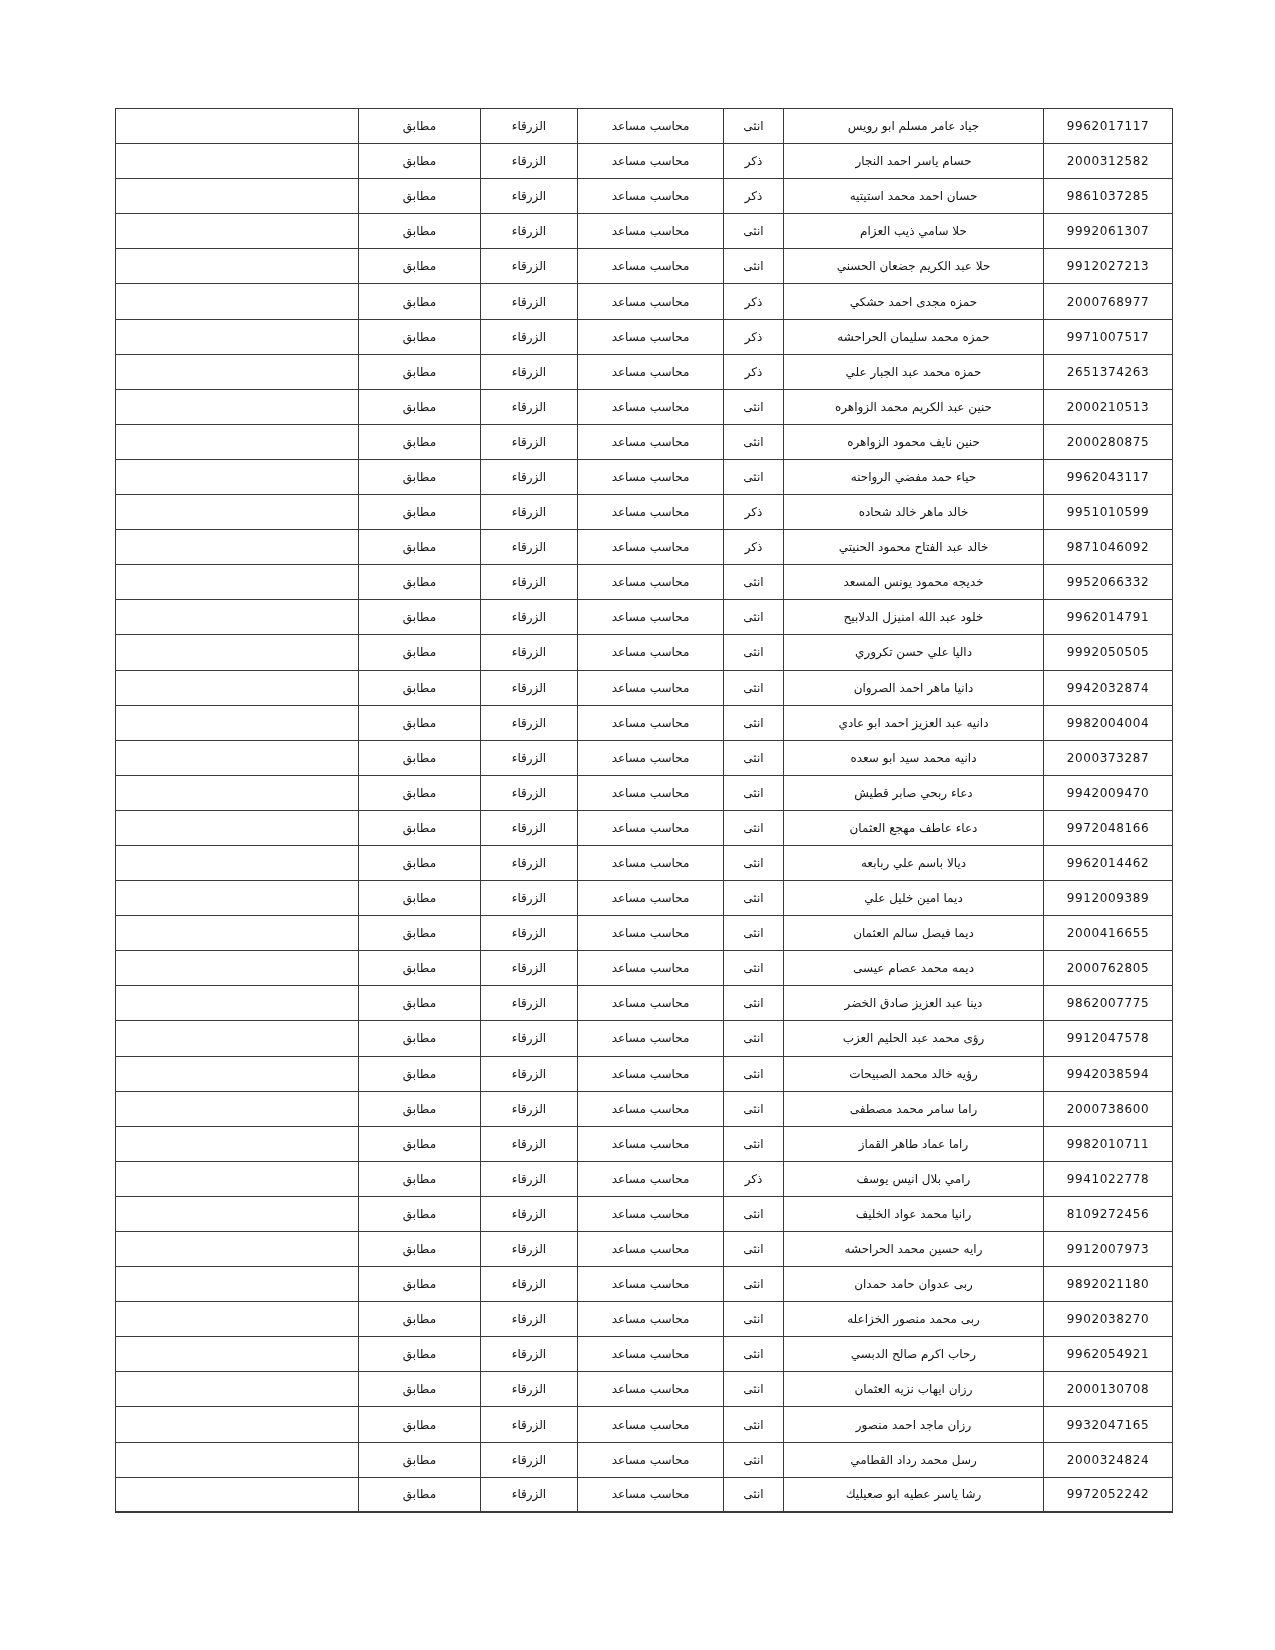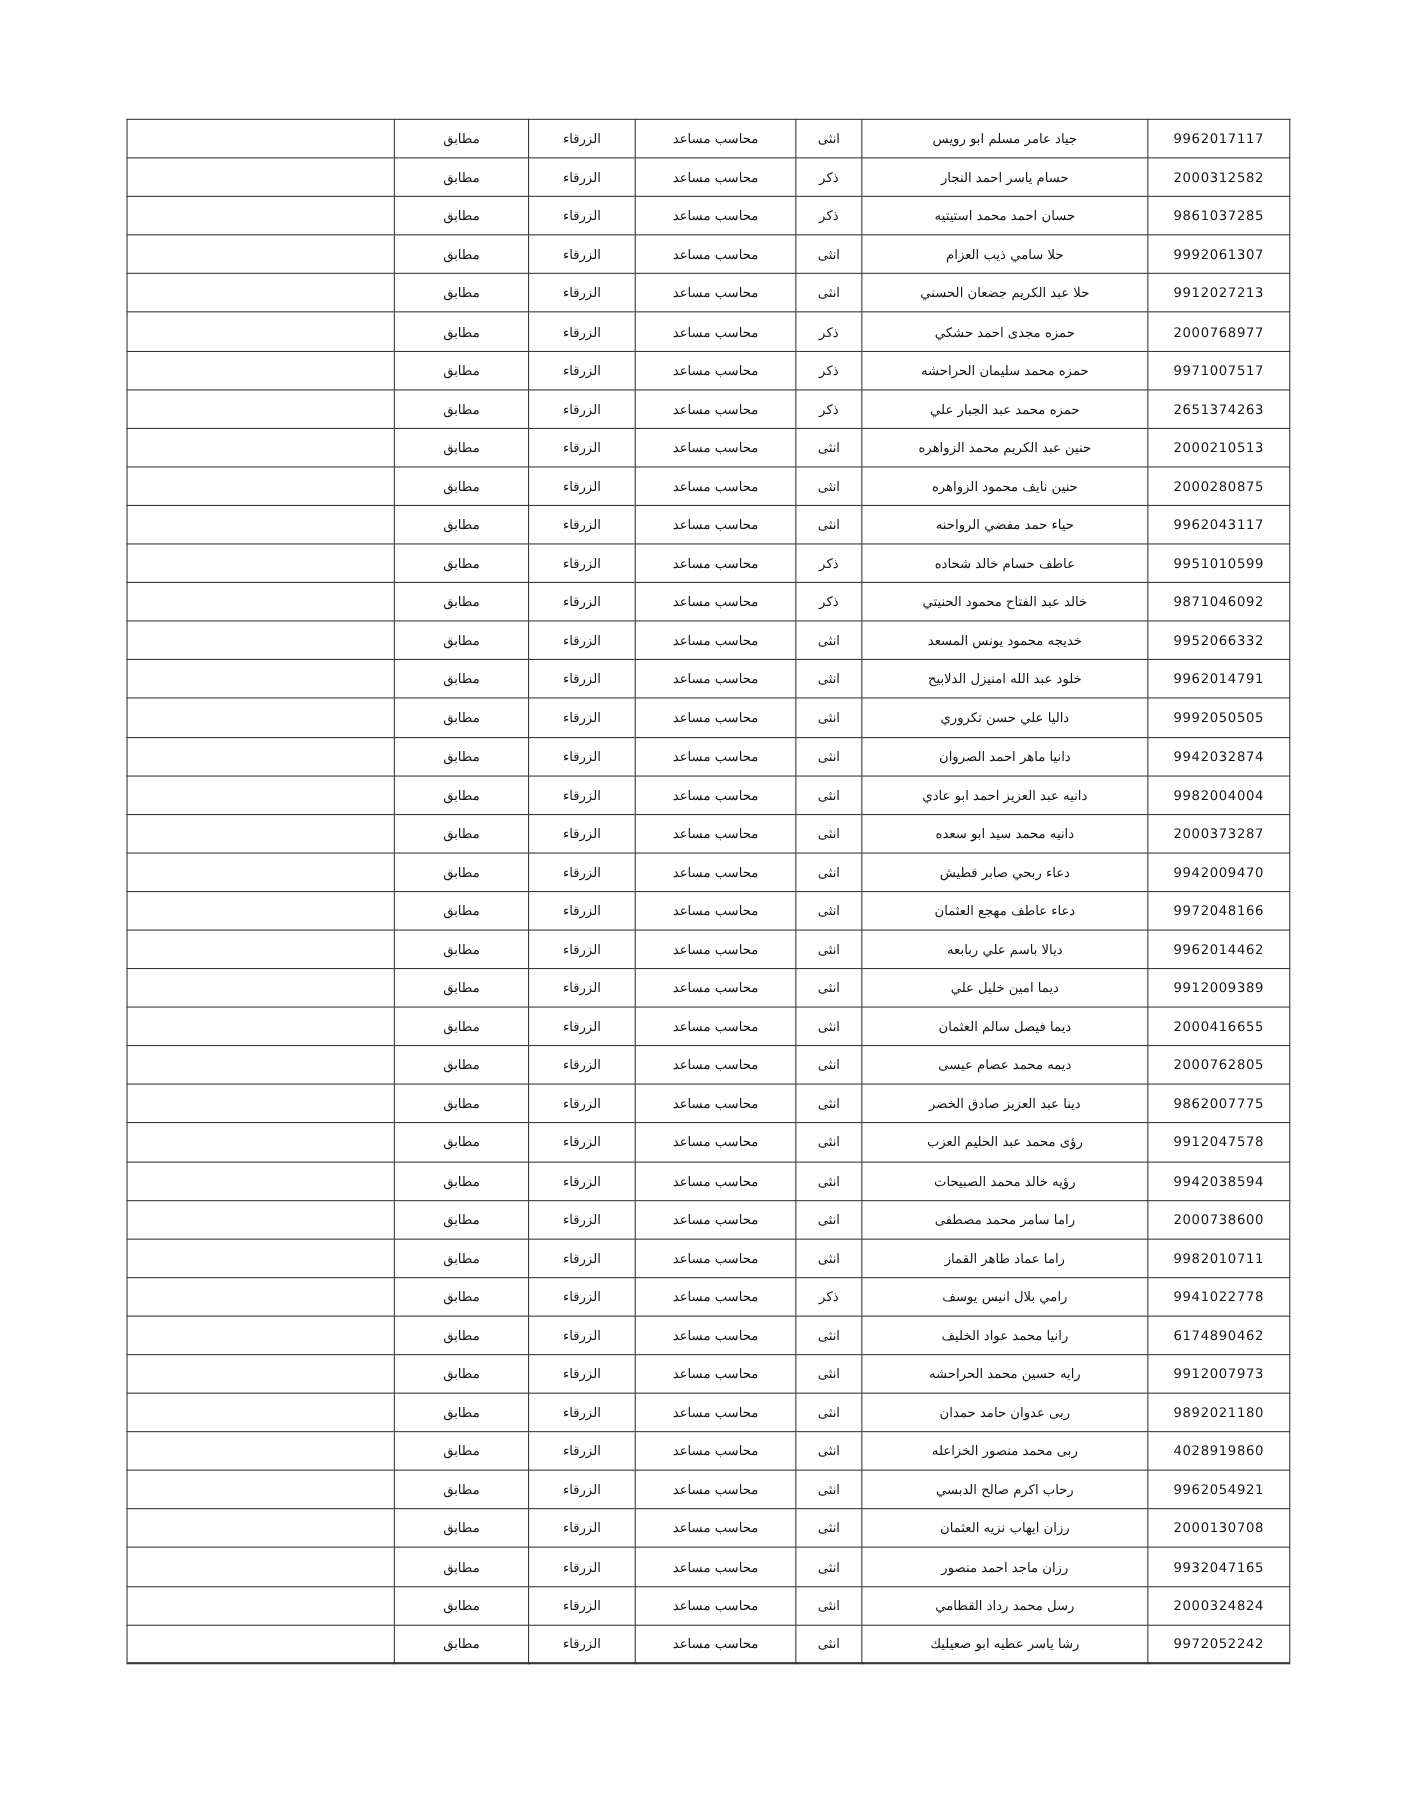--- a/index.html
+++ b/index.html
@@ -169,21 +169,21 @@
           <td class="col-national_id">9962043117</td>
           <td class="col-name">حياء حمد مفضي الرواحنه</td>
           <td class="col-gender">انثى</td>
           <td class="col-job_title">محاسب مساعد</td>
           <td class="col-governorate">الزرقاء</td>
           <td class="col-status">مطابق</td>
           <td class="col-notes"></td>
         </tr>
         <tr>
           <td class="col-national_id">9951010599</td>
-          <td class="col-name">عاطف حسام خالد شحاده</td>
+          <td class="col-name">خالد ماهر خالد شحاده</td>
           <td class="col-gender">ذكر</td>
           <td class="col-job_title">محاسب مساعد</td>
           <td class="col-governorate">الزرقاء</td>
           <td class="col-status">مطابق</td>
           <td class="col-notes"></td>
         </tr>
         <tr>
           <td class="col-national_id">9871046092</td>
           <td class="col-name">خالد عبد الفتاح محمود الحنيتي</td>
           <td class="col-gender">ذكر</td>
@@ -348,21 +348,21 @@
         <tr>
           <td class="col-national_id">9941022778</td>
           <td class="col-name">رامي بلال انيس يوسف</td>
           <td class="col-gender">ذكر</td>
           <td class="col-job_title">محاسب مساعد</td>
           <td class="col-governorate">الزرقاء</td>
           <td class="col-status">مطابق</td>
           <td class="col-notes"></td>
         </tr>
         <tr>
-          <td class="col-national_id">6174890462</td>
+          <td class="col-national_id">8109272456</td>
           <td class="col-name">رانيا محمد عواد الخليف</td>
           <td class="col-gender">انثى</td>
           <td class="col-job_title">محاسب مساعد</td>
           <td class="col-governorate">الزرقاء</td>
           <td class="col-status">مطابق</td>
           <td class="col-notes"></td>
         </tr>
         <tr>
           <td class="col-national_id">9912007973</td>
           <td class="col-name">رايه حسين محمد الحراحشه</td>
@@ -375,21 +375,21 @@
         <tr>
           <td class="col-national_id">9892021180</td>
           <td class="col-name">ربى عدوان حامد حمدان</td>
           <td class="col-gender">انثى</td>
           <td class="col-job_title">محاسب مساعد</td>
           <td class="col-governorate">الزرقاء</td>
           <td class="col-status">مطابق</td>
           <td class="col-notes"></td>
         </tr>
         <tr>
-          <td class="col-national_id">4028919860</td>
+          <td class="col-national_id">9902038270</td>
           <td class="col-name">ربى محمد منصور الخزاعله</td>
           <td class="col-gender">انثى</td>
           <td class="col-job_title">محاسب مساعد</td>
           <td class="col-governorate">الزرقاء</td>
           <td class="col-status">مطابق</td>
           <td class="col-notes"></td>
         </tr>
         <tr>
           <td class="col-national_id">9962054921</td>
           <td class="col-name">رحاب اكرم صالح الدبسي</td>

